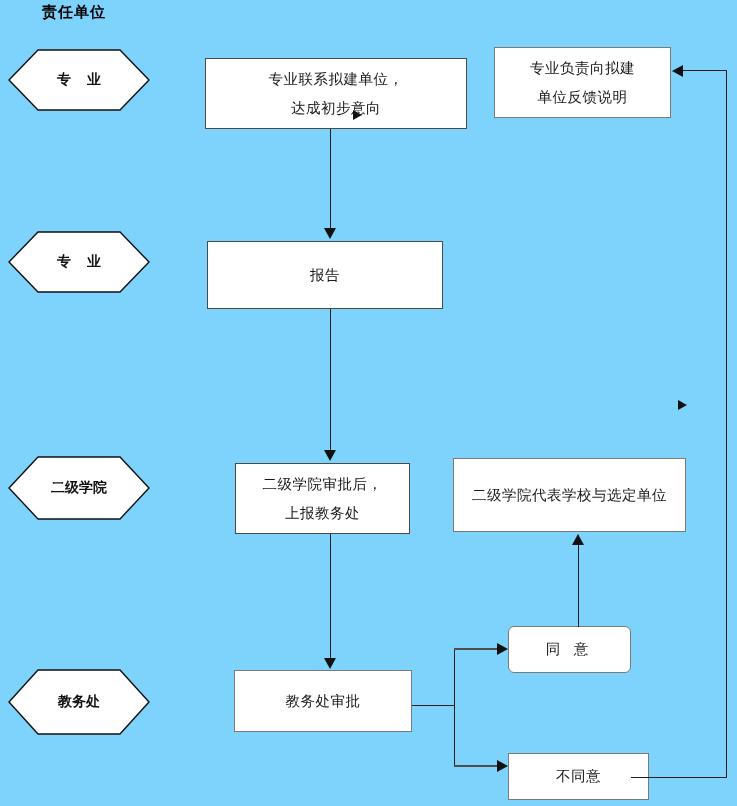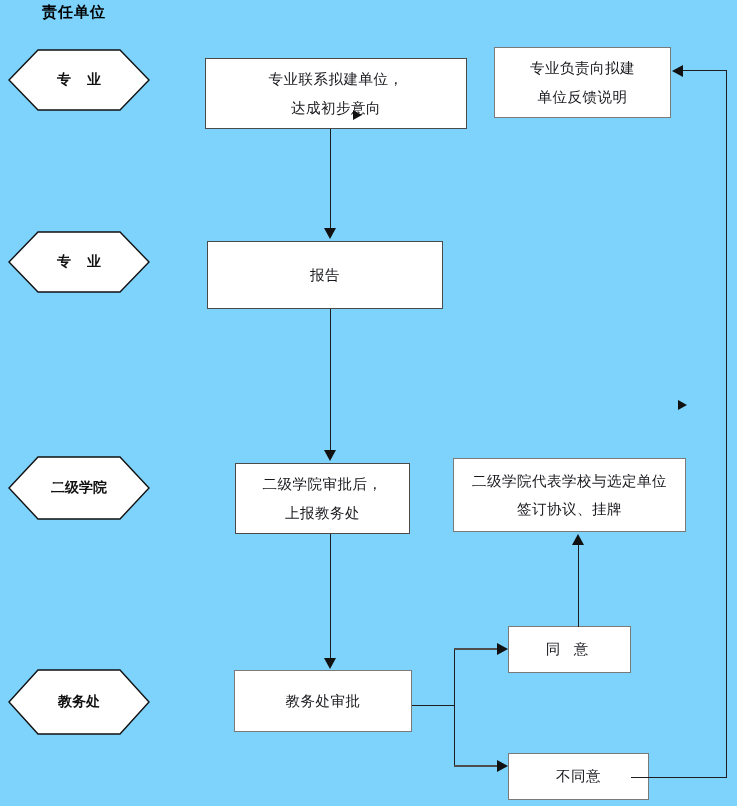--- a/index.html
+++ b/index.html
@@ -157,28 +157,27 @@
     <span class="ln">报告</span>
   </div>
 
   <div class="box dark" style="left:235px; top:463px; width:175px; height:71px;">
     <span class="ln">二级学院审批后，</span>
     <span class="ln">上报教务处</span>
   </div>
 
   <div class="box" style="left:453px; top:458px; width:233px; height:74px;">
     <span class="ln">二级学院代表学校与选定单位</span>
-    <span class="ln">签订协议、挂牌</span>
   </div>
 
   <div class="box" style="left:234px; top:670px; width:178px; height:62px;">
     <span class="ln">教务处审批</span>
   </div>
 
-  <div class="box" style="left:508px; top:626px; width:123px; height:47px;">
+  <div class="box" style="left:508px; top:626px; width:123px; height:47px;border-radius:6px;">
     <span class="ln wide">同  意</span>
   </div>
 
   <div class="box" style="left:508px; top:753px; width:141px; height:47px;">
     <span class="ln">不同意</span>
   </div>
 
   <div class="vline" style="left:330px; top:129px; height:100px;"></div>
   <div class="arrow down" style="left:324px; top:228px;"></div>
 

